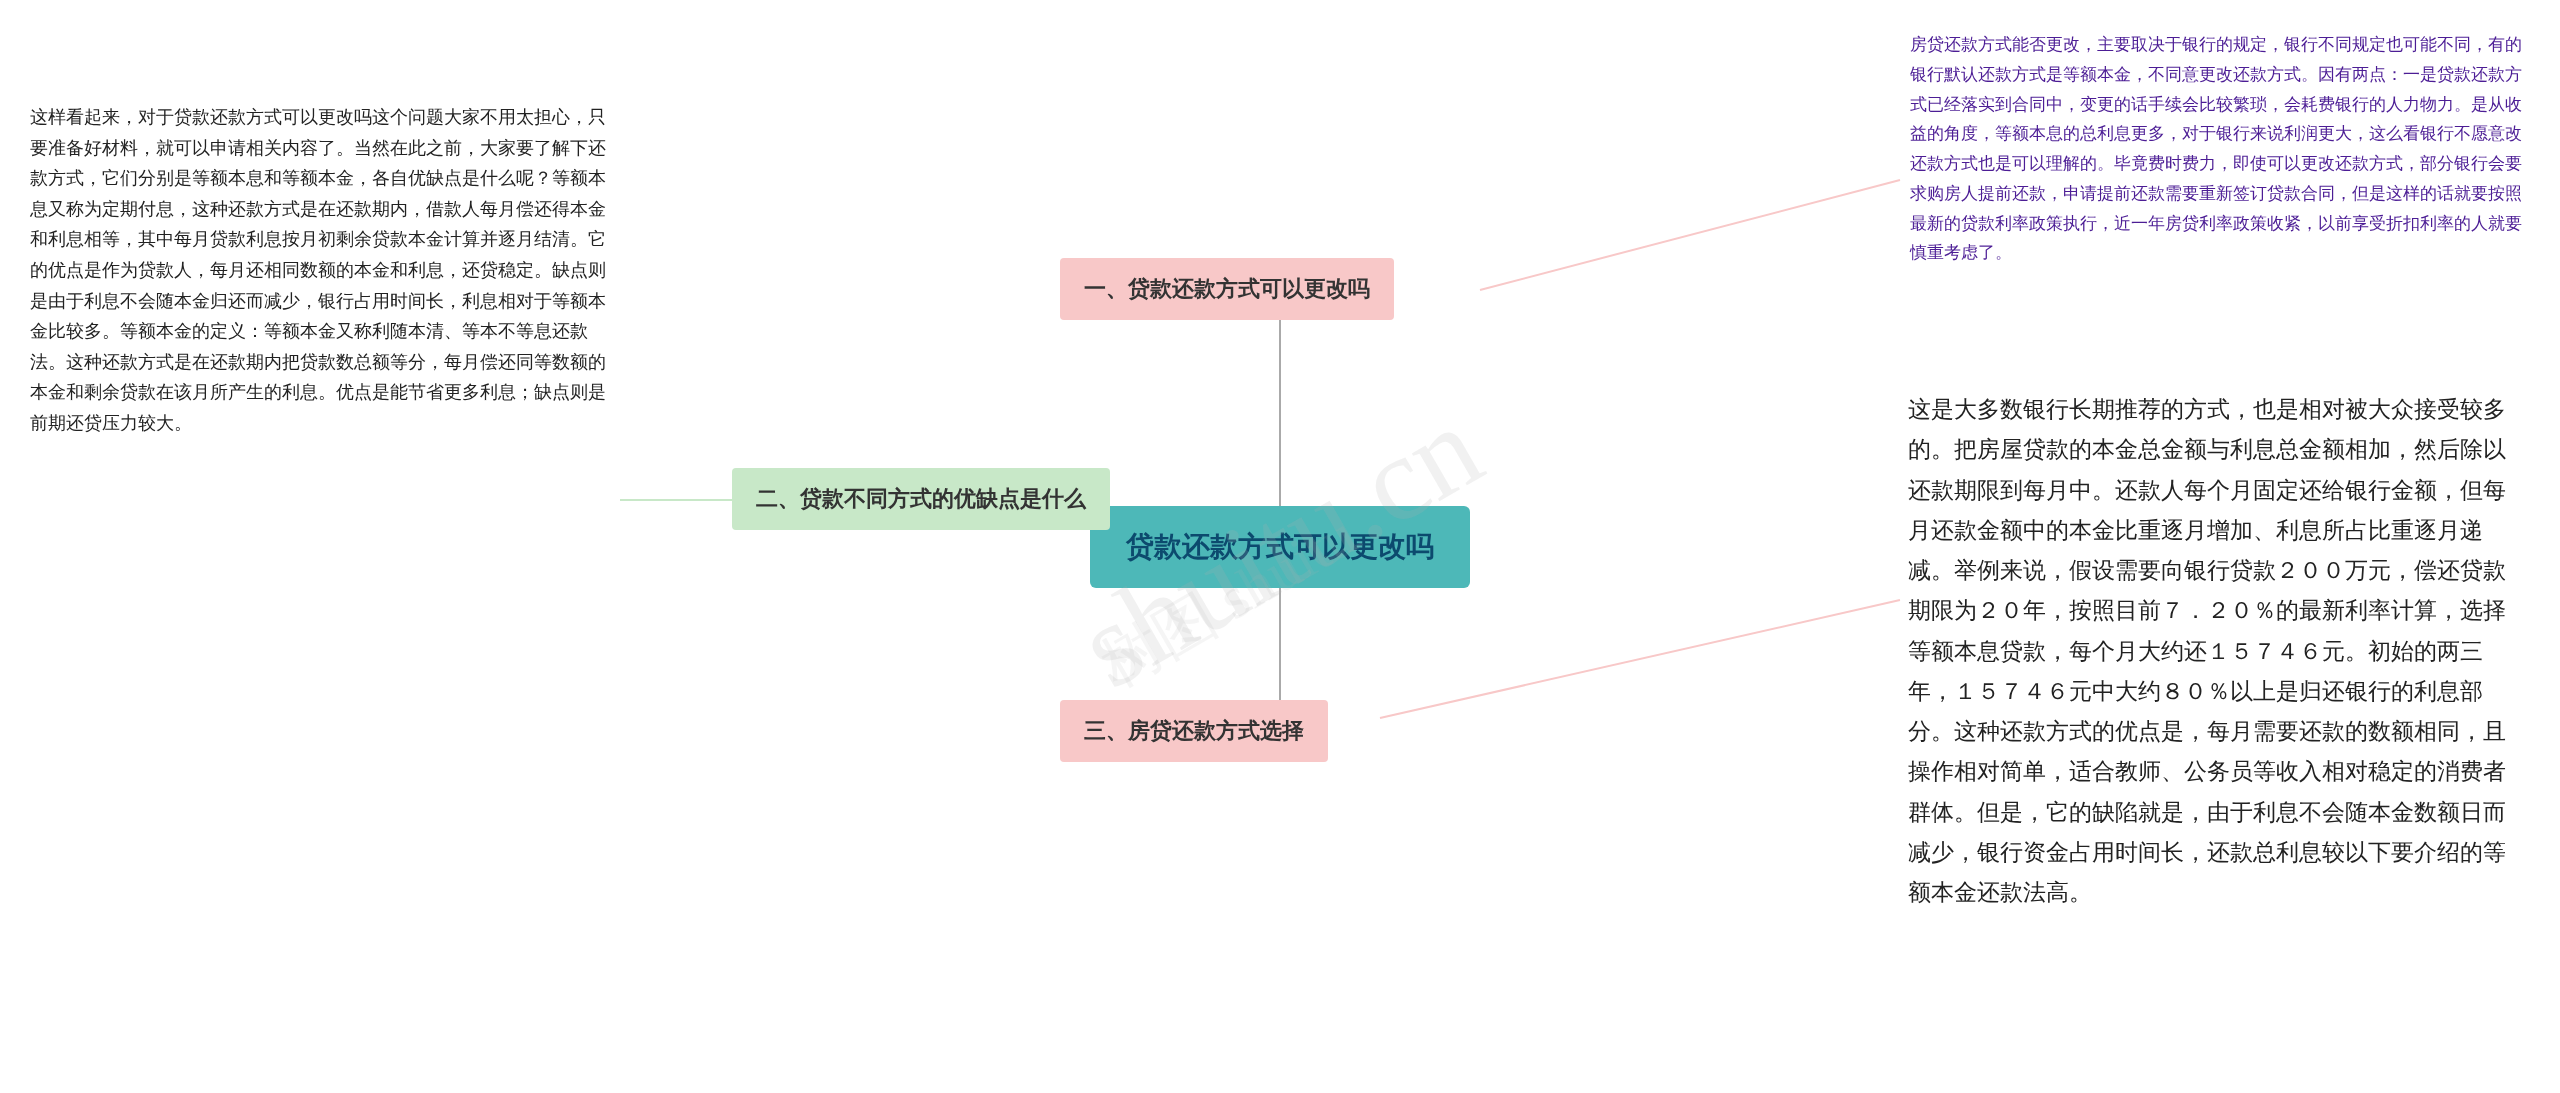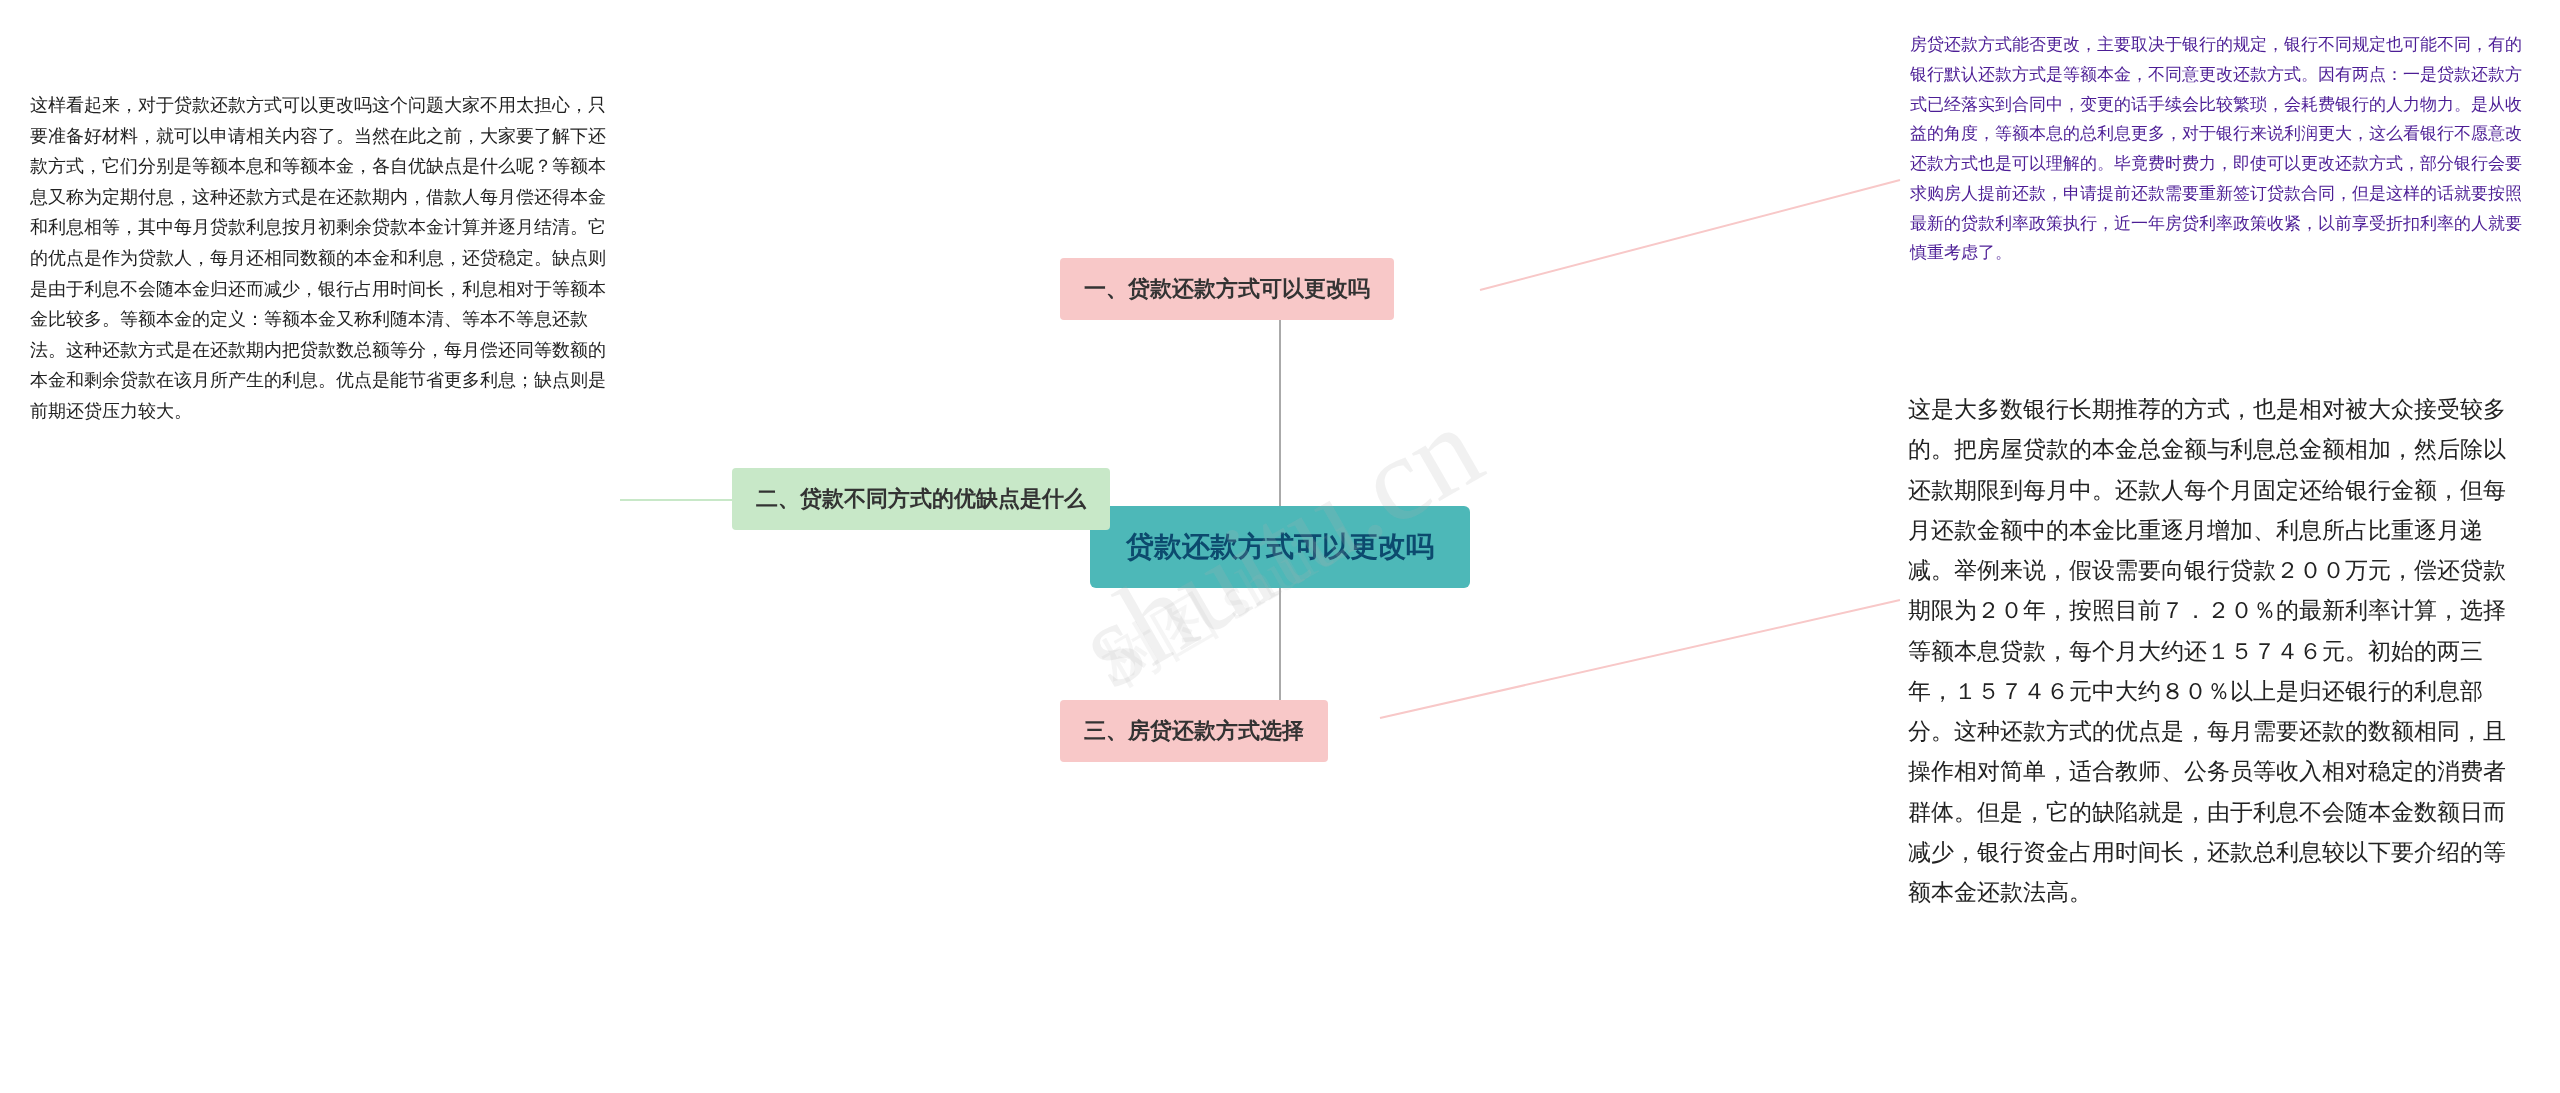--- a/index.html
+++ b/index.html
@@ -95,21 +95,21 @@
       top: 0; left: 0;
       width: 2560px;
       height: 1093px;
       pointer-events: none;
       z-index: 5;
     }
 
     
     .left-block {
       position: absolute;
-      top: 90px;
+      top: 102px;
       left: 30px;
       width: 580px;
       font-size: 18px;
       line-height: 1.7;
       color: #222;
     }
 
     
     .right-top-block {
       position: absolute;

